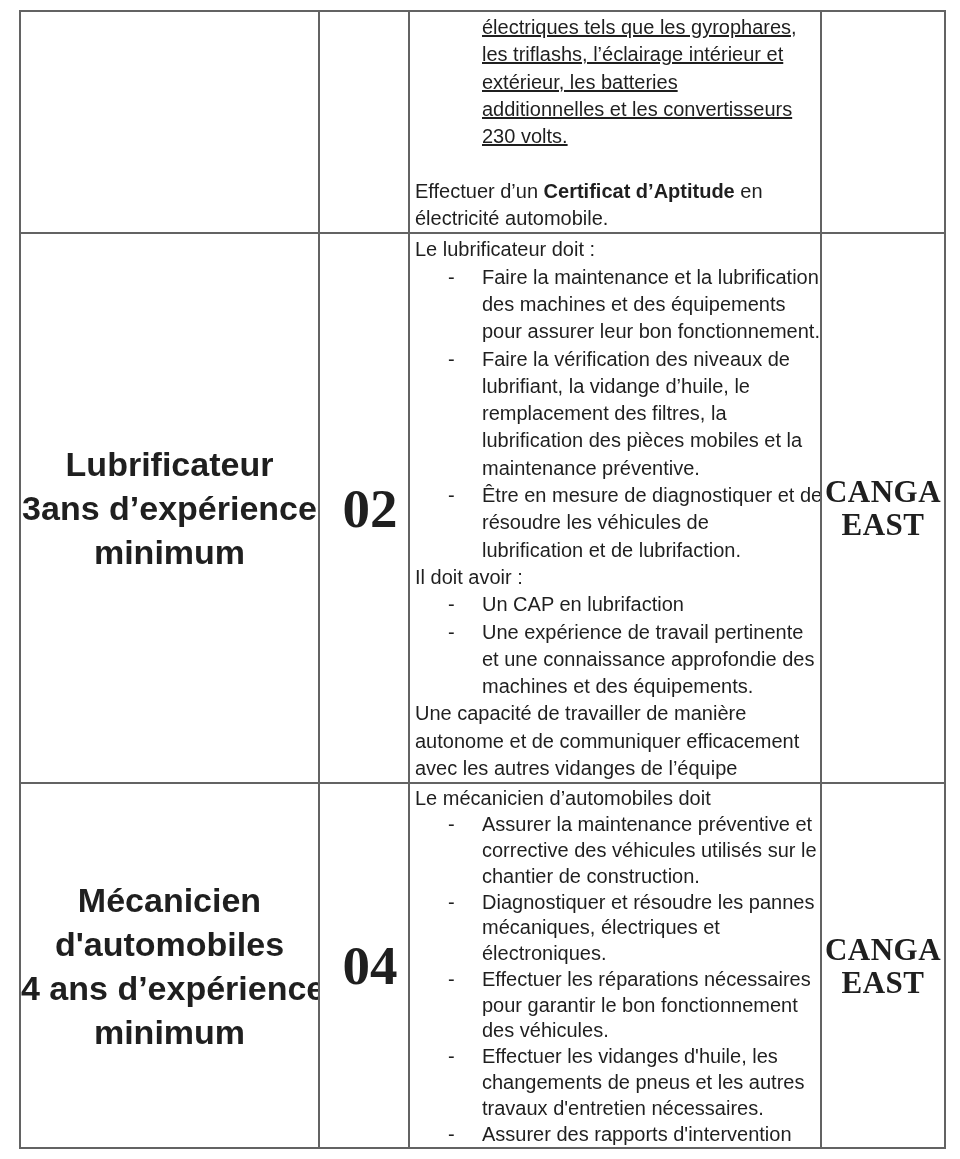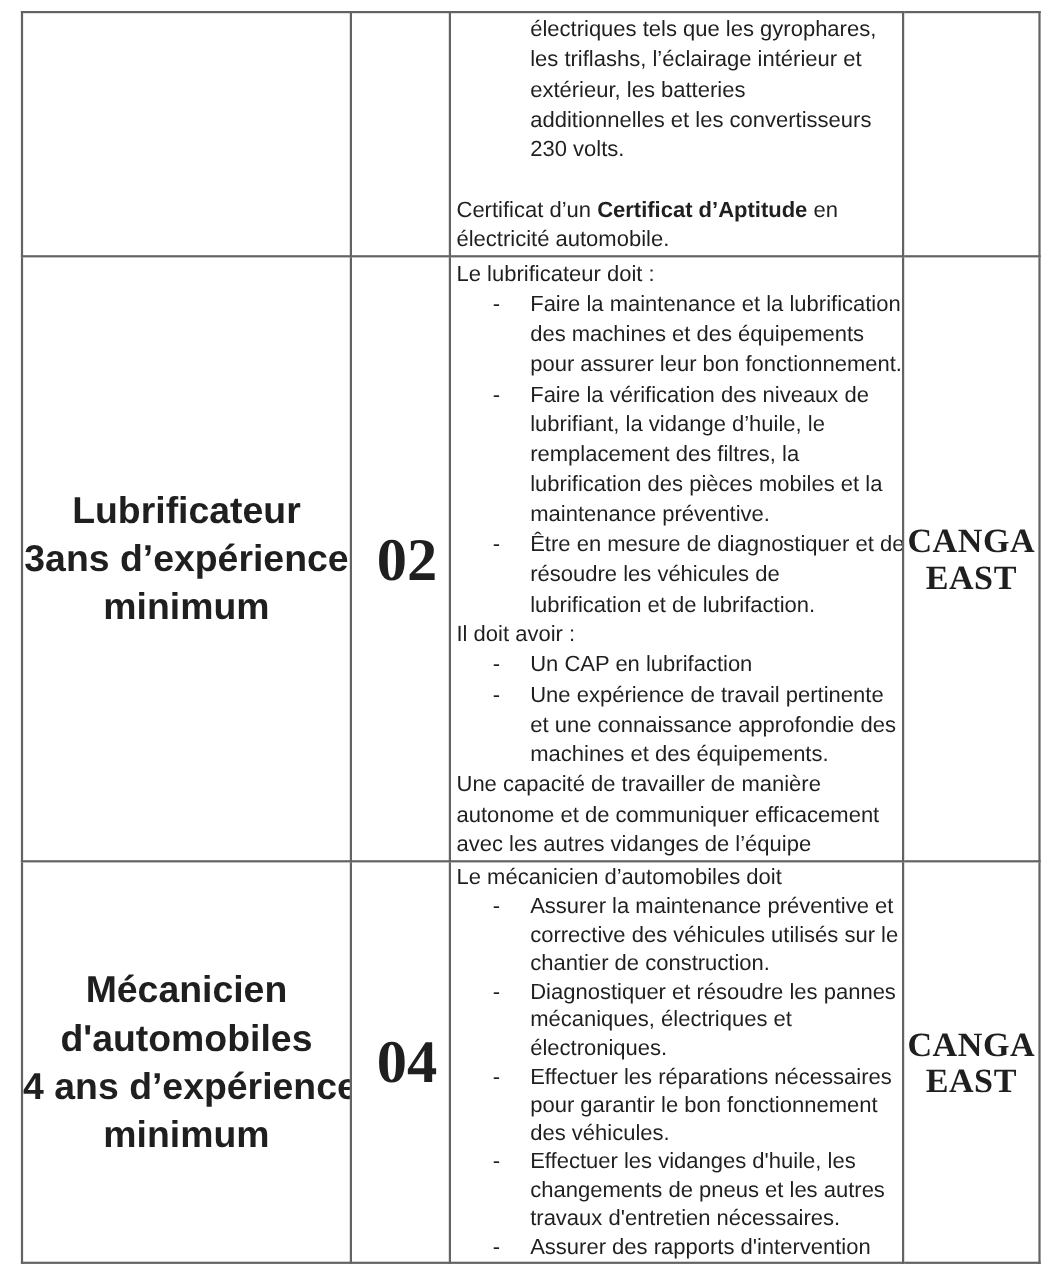--- a/index.html
+++ b/index.html
@@ -55,21 +55,21 @@
 
   
   td.cell-desc { vertical-align: top; padding: 2px 2px 0 5px; }
   .desc-line {
     font-size: 20px;
     line-height: 27.3px;
     white-space: nowrap;
   }
   tr.row-2 .desc-line { line-height: 25.8px; }
   .desc-line .b { font-weight: bold; }
-  .wrapped { padding-left: 67px; }
+  .wrapped { padding-left: 67px; text-decoration: underline; }
   .bullet { display: flex; padding-left: 33px; }
   .bullet .dash { width: 34px; flex: 0 0 34px; font-size: 20px; line-height: 27.3px; }
   tr.row-2 .bullet .dash { line-height: 25.8px; }
   .bullet-lines { flex: 1 1 auto; min-width: 0; }
 
   
   td.cell-company { text-align: center; vertical-align: middle; }
   .company-line {
     font-family: "Liberation Serif", serif;
     font-weight: bold;
@@ -96,21 +96,21 @@
           <td class="cell cell-count"></td>
           <td class="cell cell-desc">
             <div class="wrapped">
               <div class="desc-line">électriques tels que les gyrophares,</div>
               <div class="desc-line">les triflashs, l’éclairage intérieur et</div>
               <div class="desc-line">extérieur, les batteries</div>
               <div class="desc-line">additionnelles et les convertisseurs</div>
               <div class="desc-line">230 volts.</div>
             </div>
             <div class="desc-line spacer">&nbsp;</div>
-            <div class="desc-line"><span class="r">Certificat d’un </span><span class="b">Certificat d’Aptitude</span><span class="r"> en</span></div>
+            <div class="desc-line"><span class="r">Effectuer d’un </span><span class="b">Certificat d’Aptitude</span><span class="r"> en</span></div>
             <div class="plain">
               <div class="desc-line">électricité automobile.</div>
             </div>
           </td>
           <td class="cell cell-company"></td>
         </tr>
         <tr class="row row-1">
           <td class="cell cell-title">
             <div class="title-line">Lubrificateur</div>
             <div class="title-line">3ans d’expérience</div>

